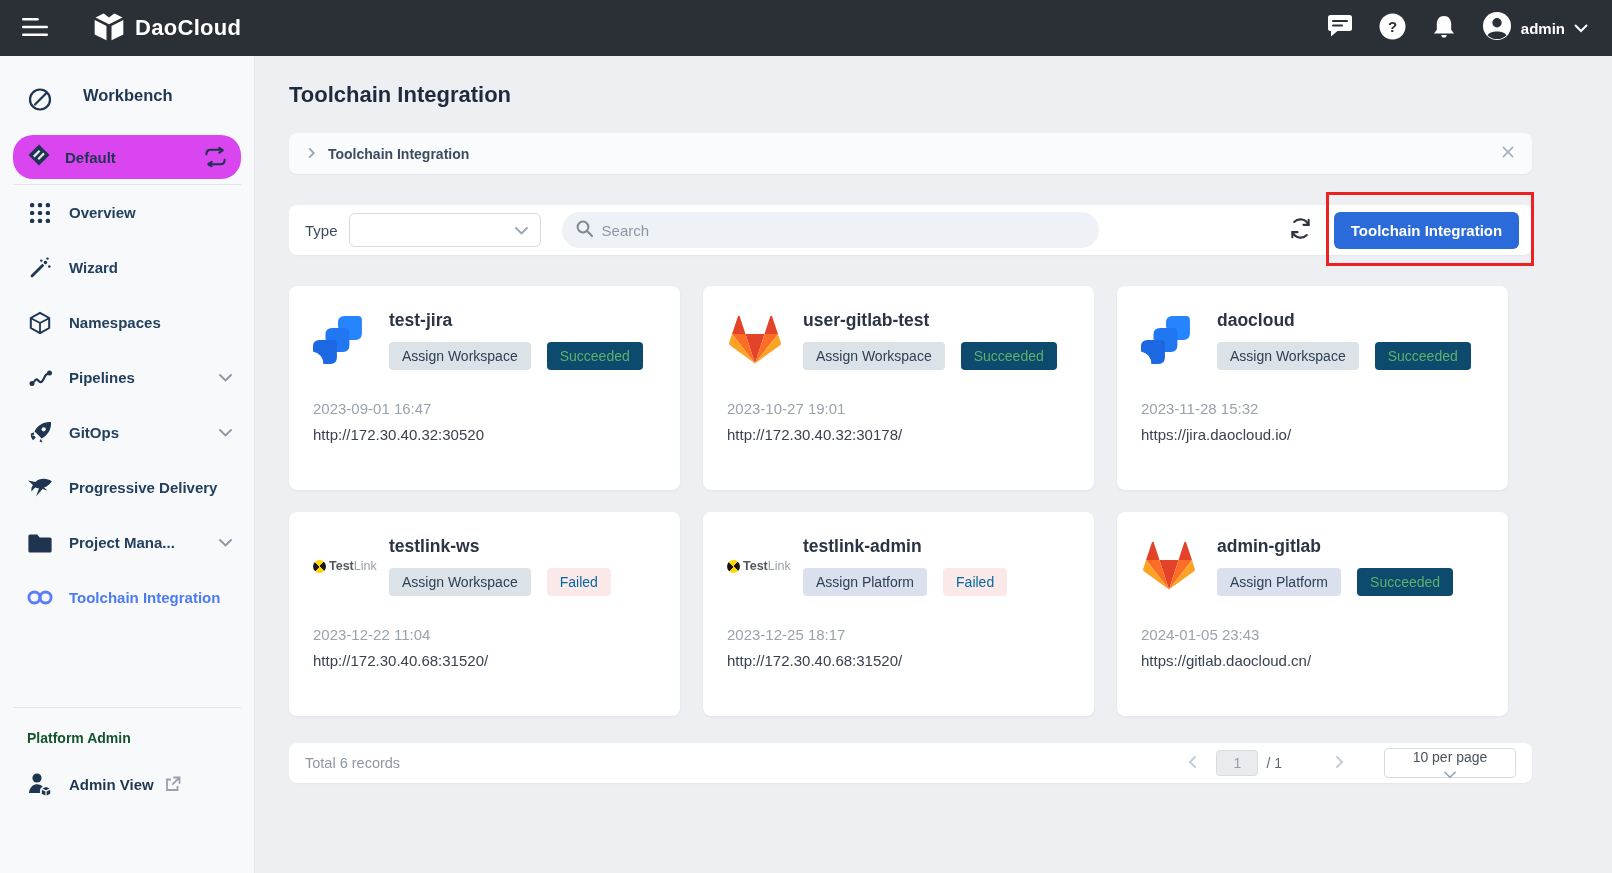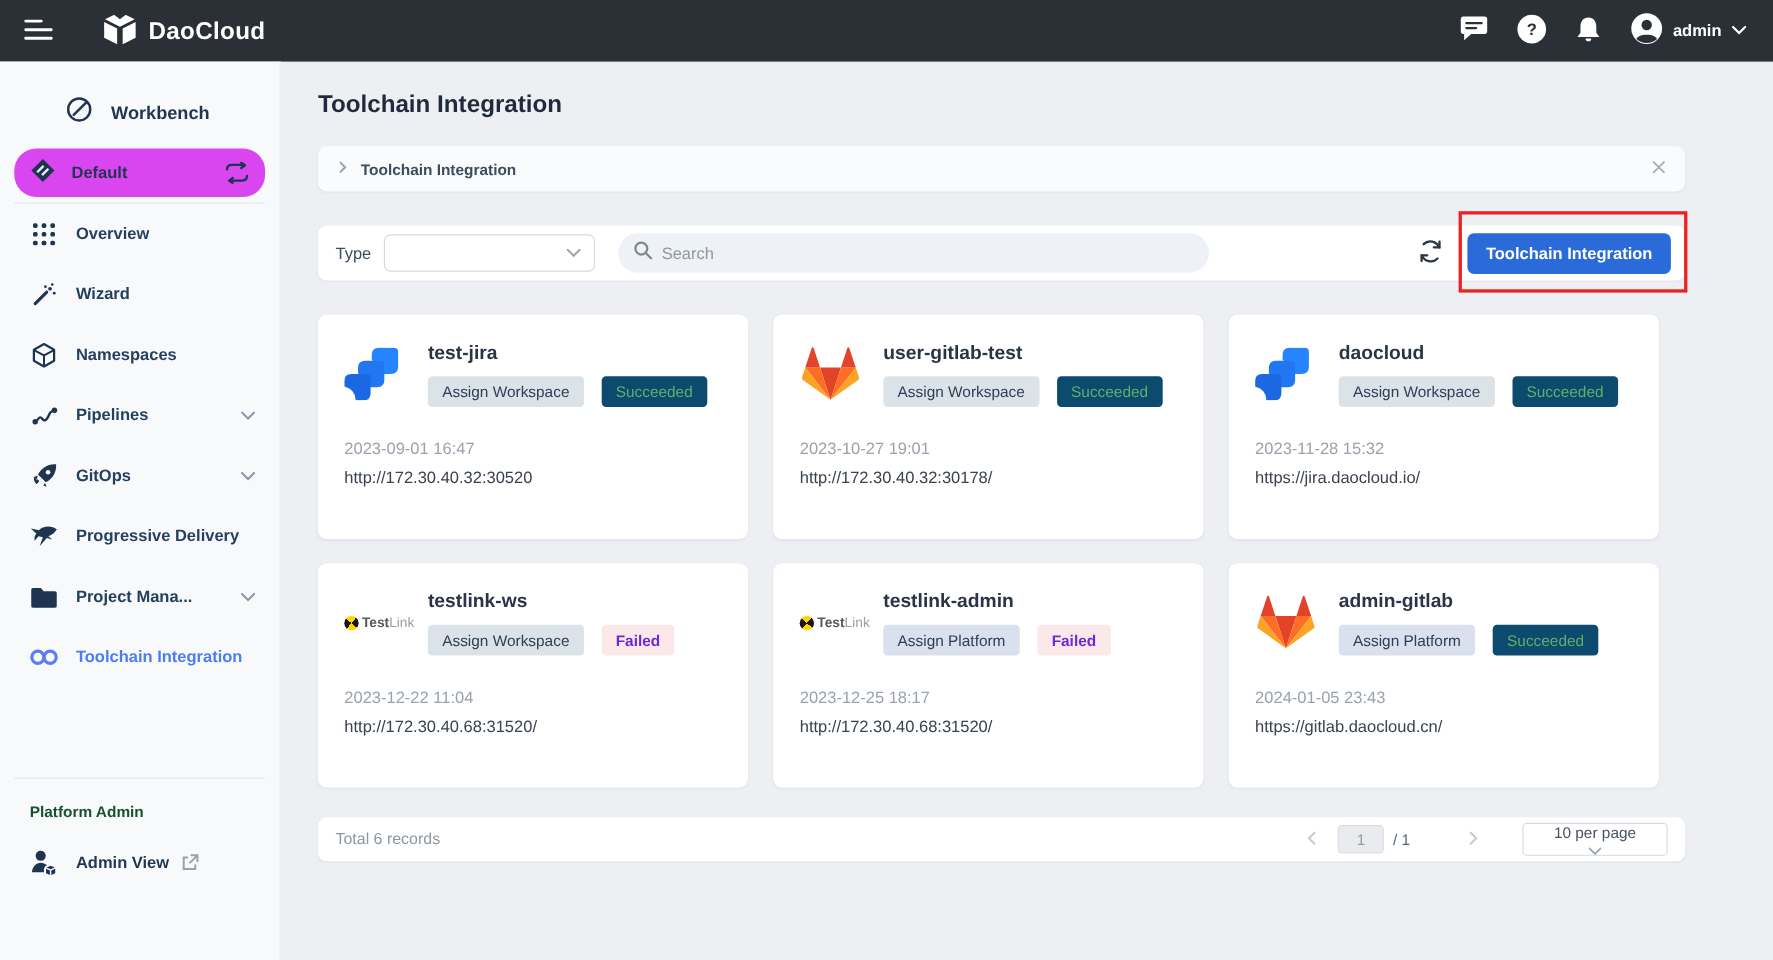--- a/index.html
+++ b/index.html
@@ -13,21 +13,21 @@
   .brand { display:flex; align-items:center; gap:9px; margin-left:44px; }
   .brand-text { color:#fff; font-size:22px; font-weight:700; letter-spacing:.3px; }
   .nav-right { margin-left:auto; display:flex; align-items:center; gap:26px; }
   .nav-icon-btn { background:none; border:none; cursor:pointer; display:flex; align-items:center; }
   .user-chip { display:flex; align-items:center; gap:9px; cursor:pointer; }
   .user-name { color:#fff; font-size:15px; font-weight:700; }
 
   
   .shell { flex:1; display:flex; min-height:0; }
   .sidebar { width:255px; flex:none; background:#f8f9fb; border-right:1px solid #e7e9ee; padding-top:20px; }
-  .wb-row { display:flex; align-items:flex-end; gap:16px; padding:10px 0 10px 27px;margin-left:32px; }
+  .wb-row { display:flex; align-items:flex-start; gap:30px; padding:10px 0 10px 27px; }
   .wb-label { font-size:16.5px; font-weight:700; color:#1f3550; }
   .ws-pill { margin:12px 13px 0 13px; height:44px; background:#d946ef; border-radius:20px; display:flex; align-items:center; padding:0 14px; cursor:pointer; }
   .ws-label { font-size:15px; font-weight:700; color:#1f3550; margin-left:14px; }
   .ws-swap { margin-left:auto; display:flex; cursor:pointer; }
   .side-divider { height:1px; background:#e2e5ea; margin:5px 13px 0 13px; }
   .nav-list { margin-top:0; }
   .nav-item { height:55px; display:flex; align-items:center; padding:0 22px 0 27px; cursor:pointer; }
   .nav-ic { width:26px; display:flex; justify-content:center; flex:none; }
   .nav-label { font-size:15px; font-weight:600; color:#24405f; margin-left:16px; white-space:nowrap; }
   .nav-chev { margin-left:auto; display:flex; }
@@ -61,21 +61,21 @@
   .card { height:204px; background:#fff; border-radius:8px; padding:24px 24px 0 24px; box-shadow:0 1px 3px rgba(25,35,55,.05); }
   .card-head { display:flex; align-items:center; }
   .logo-box { width:64px; flex:none; display:flex; align-items:center; }
   .head-col { margin-left:12px; }
   .card-title { font-size:17.5px; font-weight:700; color:#2a3444; }
   .badges { margin-top:11px; display:flex; gap:16px; }
   .badge { display:inline-block; padding:6px 13px; border-radius:4px; font-size:14px; line-height:1.15; white-space:nowrap; }
   .scope-ws { background:#dbe3e8; color:#2e4055; }
   .scope-pf { background:#dbe0ee; color:#2e4055; }
   .st-ok { background:#0c4a6e; color:#5fb06a;text-align:center; }
-  .st-fail { background:#fbe9ea; color:#6d28d9;font-weight:bold; }
+  .st-fail { background:#fbe9ea; color:#0369a1; }
   .card-date { margin-top:30px; font-size:15px; color:#9aa2ac; }
   .card-url { margin-top:9px; font-size:15px; color:#39424e; }
   .tl-logo { display:flex; align-items:center; font-size:12.5px; }
   .tl-ball { width:13px; height:13px; border-radius:50%; margin-right:3px; flex:none;
              background:conic-gradient(from 40deg,#17170f 0 25%,#ffd400 0 50%,#17170f 0 75%,#ffd400 0); }
   .tl-test { font-weight:700; color:#54595e; }
   .tl-link { font-weight:400; color:#9aa0a6; }
 
   
   .pagebar { margin-top:27px; height:40px; background:#fff; border-radius:8px; display:flex; align-items:center; padding:0 16px; box-shadow:0 1px 2px rgba(25,35,55,.04); }

